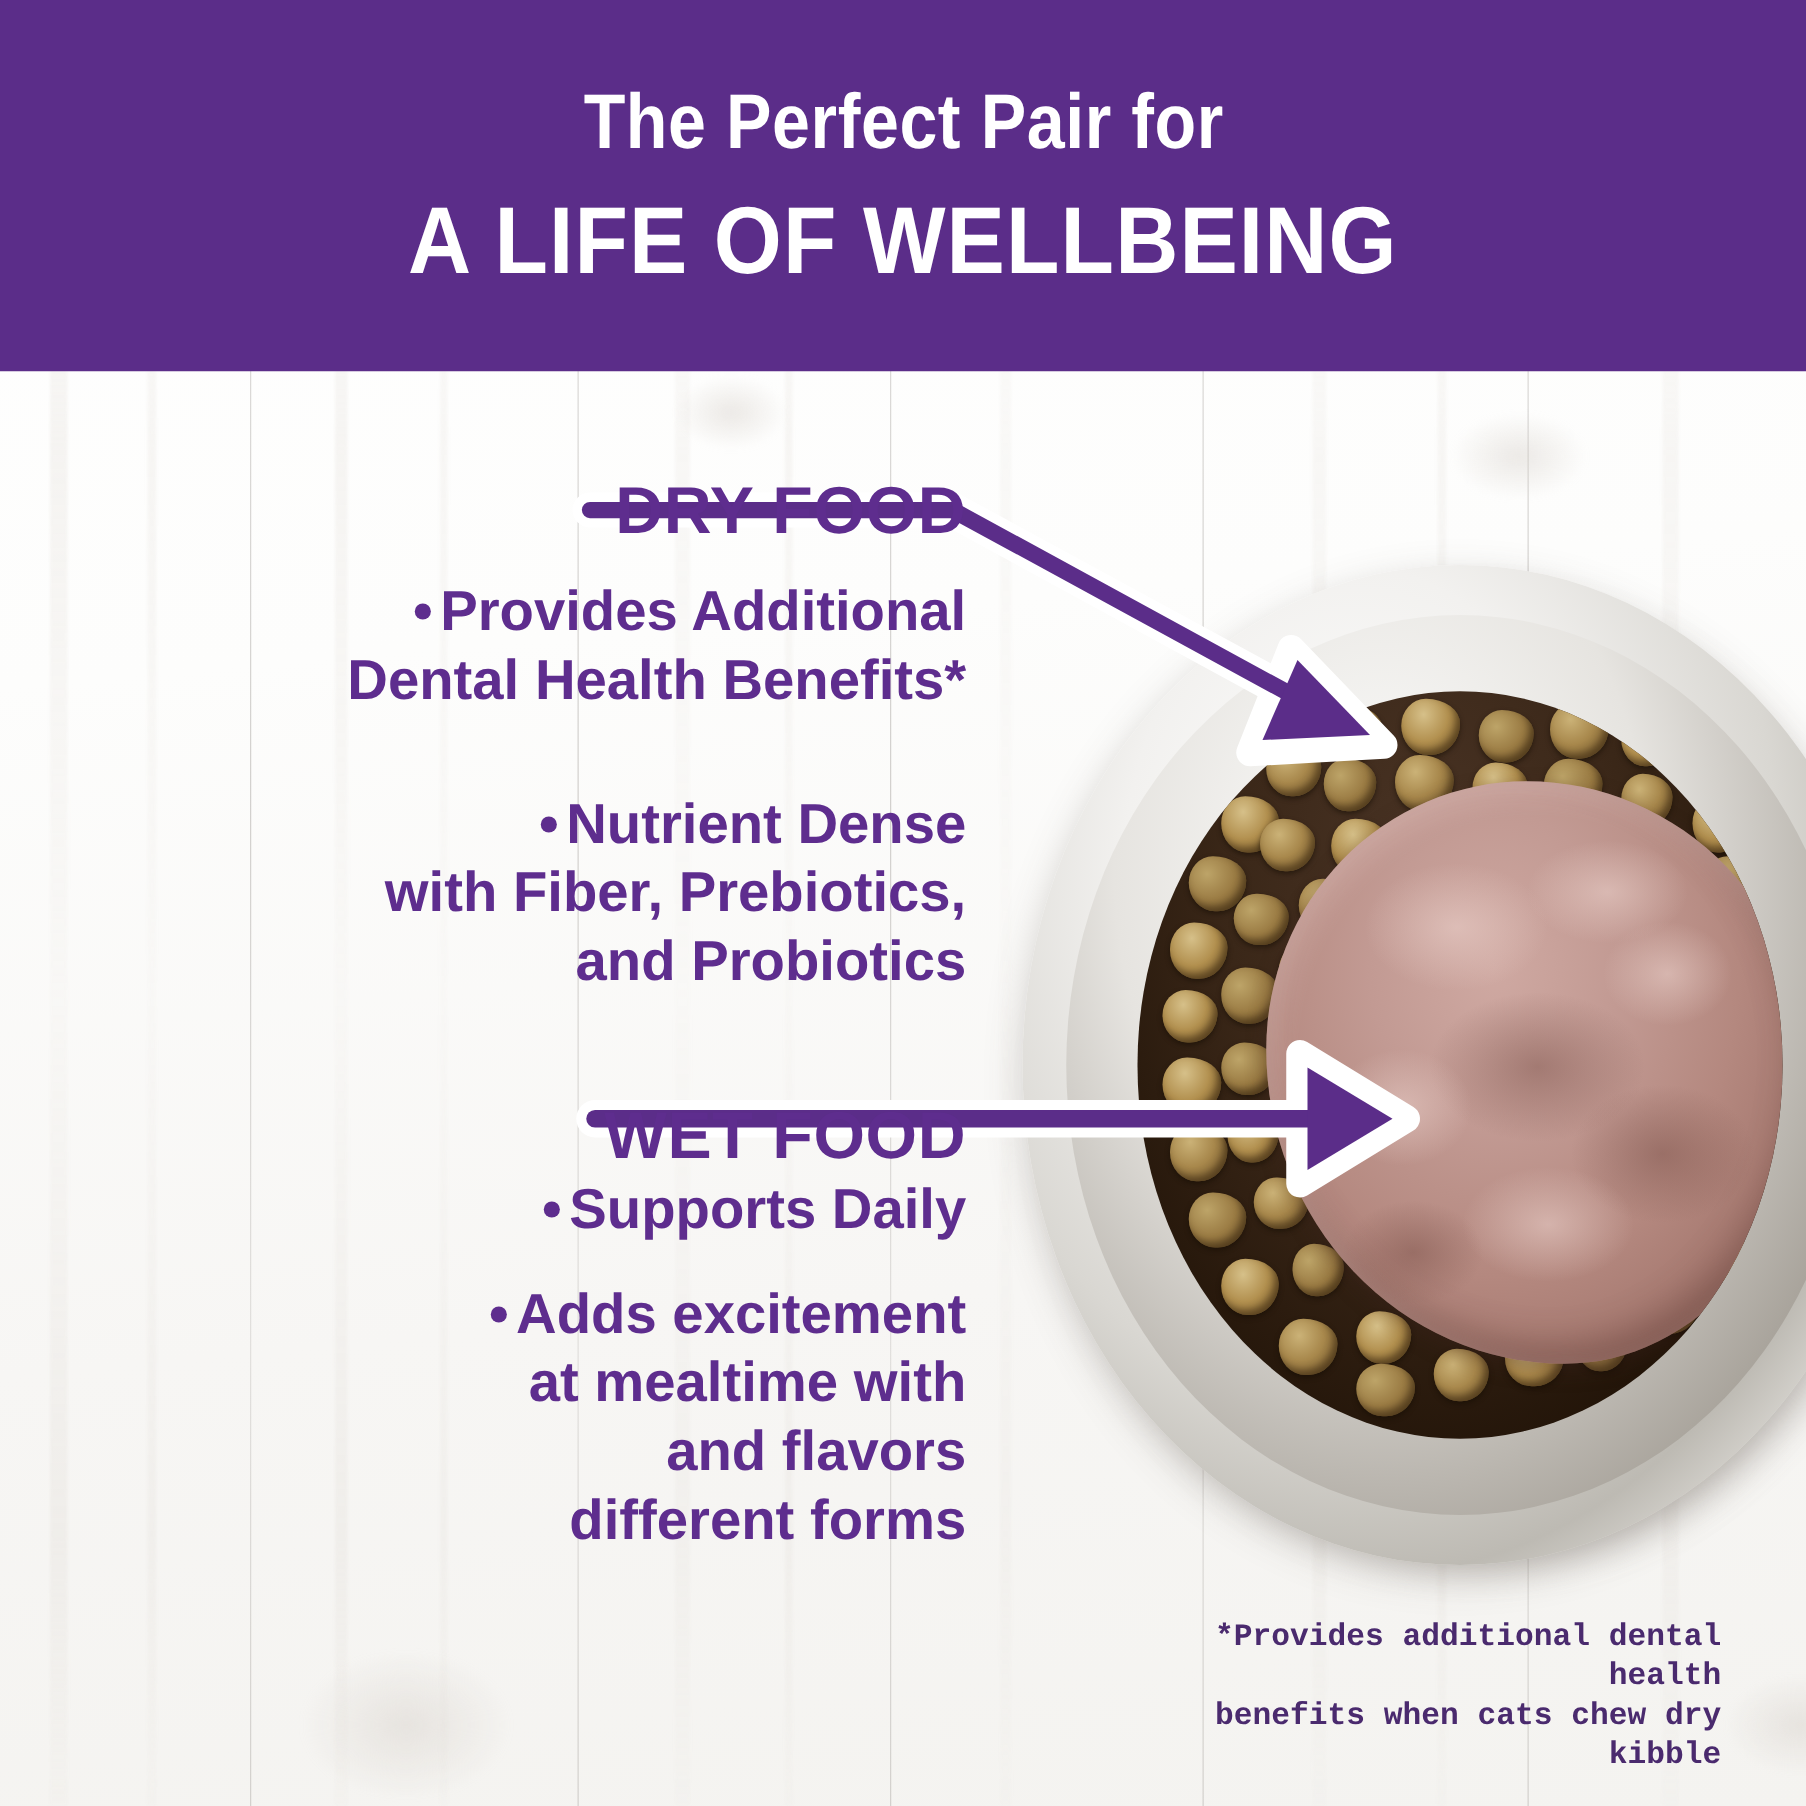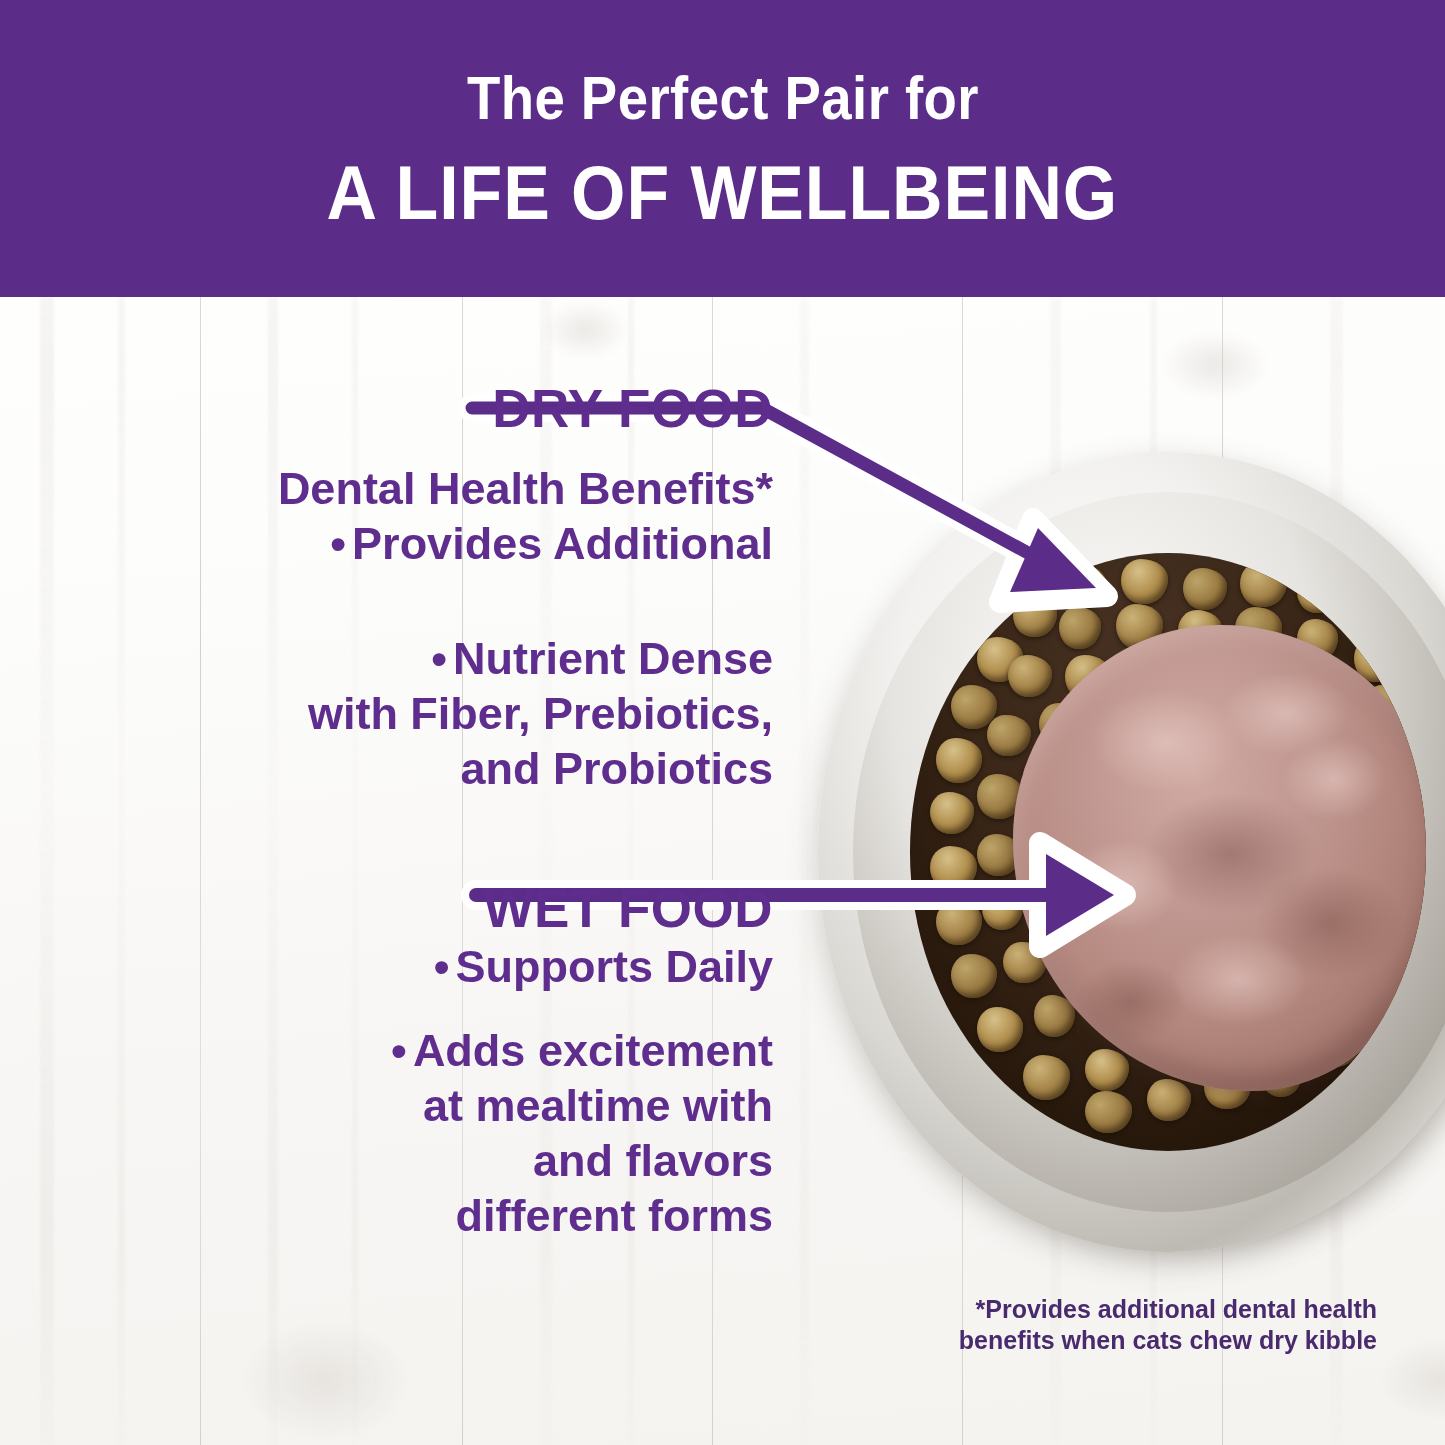--- a/index.html
+++ b/index.html
@@ -197,21 +197,21 @@
     pointer-events: none;
   }
 
   
   .footnote {
     position: absolute;
     left: 957px;
     top: 1294px;
     width: 420px;
     color: #4a2a6e;
-    font-family: Liberation Sans, sans-serif;
+    font-family: Liberation Mono, monospace;
     font-weight: 600;
     font-size: 25px;
     line-height: 1.25;
   }
 </style>
 </head>
 <body>
 
 <div id="root">
 
@@ -326,22 +326,22 @@
       <polygon points="1046,854 1114,895 1046,936" fill="#5b2d89"></polygon>
     </g>
   </svg>
 
   <div class="col" style="top:382px">
     <div class="section-title">DRY FOOD</div>
   </div>
 
   <div class="col" style="top:462px">
     <div class="bullet-block">
+      <div><span class="b-dot">•</span><span>Provides Additional</span></div>
       <div><span>Dental Health Benefits*</span></div>
-      <div><span class="b-dot">•</span><span>Provides Additional</span></div>
     </div>
   </div>
 
   <div class="col" style="top:632px">
     <div class="bullet-block">
       <div><span class="b-dot">•</span><span>Nutrient Dense</span></div>
       <div><span>with Fiber, Prebiotics,</span></div>
       <div><span>and Probiotics</span></div>
     </div>
   </div>

